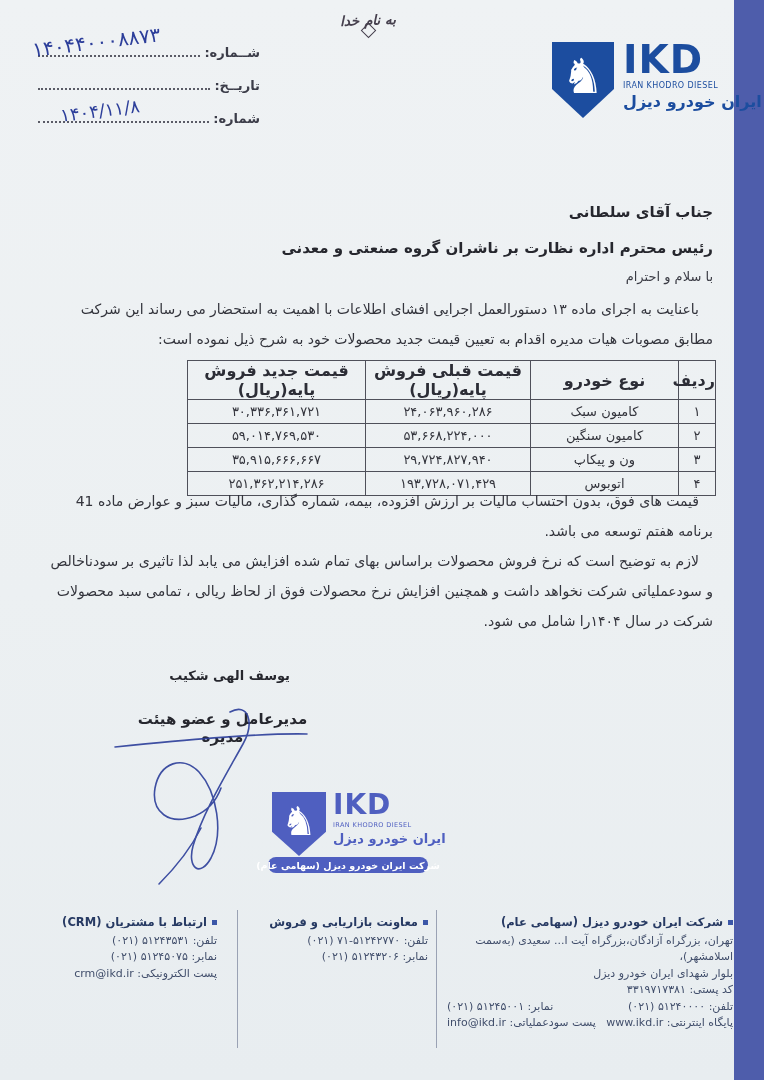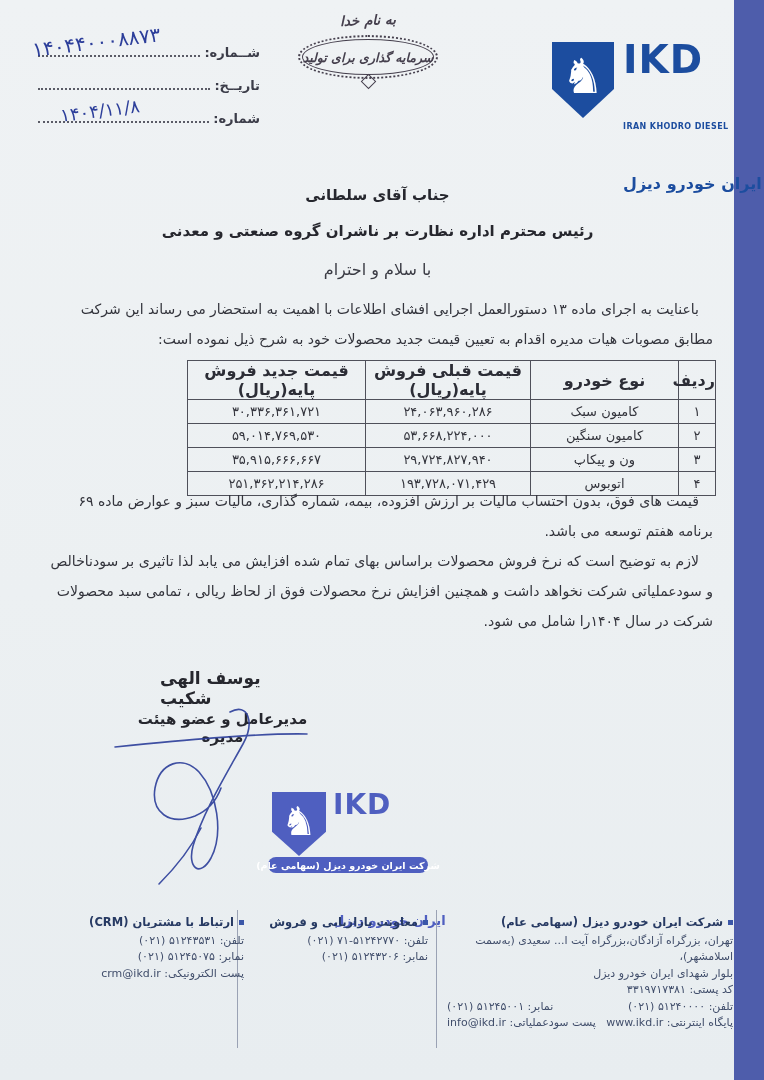--- a/index.html
+++ b/index.html
@@ -26,65 +26,65 @@
   .oval-text{font-size:12.5px;font-style:italic;font-weight:600;direction:rtl;white-space:nowrap;}
   .oval-diamond{width:9px;height:9px;border:1.5px solid #46404e;transform:rotate(45deg);margin:-3px auto 0;background:transparent;}
 
   
   .logo{position:absolute;display:flex;direction:ltr;align-items:flex-start;}
   .logo-top{left:552px;top:42px;gap:9px;}
   .shield{clip-path:polygon(0 0,100% 0,100% 62%,50% 100%,0 62%);display:flex;align-items:center;justify-content:center;}
   .shield-top{width:62px;height:76px;background:#1c4d9f;}
   .horse{color:#ffffff;line-height:1;margin-top:-8px;}
   .horse-top{font-size:48px;}
-  .logo-col{display:flex;flex-direction:column;gap:41px;}
+  .logo-col{display:flex;flex-direction:column;}
   .logo-abbr{font-weight:800;line-height:.92;letter-spacing:1px;}
   .abbr-top{font-size:39px;color:#1c4d9f;}
-  .logo-en{font-weight:700;letter-spacing:.4px;margin-top:3px;}
+  .logo-en{font-weight:400;letter-spacing:.4px;margin-top:3px;}
   .en-top{font-size:8px;color:#1c4d9f;}
   .logo-fa{font-weight:700;direction:rtl;text-align:left;margin-top:2px;}
   .fa-top{font-size:16px;color:#1c4d9f;}
 
   
   .rtlblock{position:absolute;left:42px;width:671px;direction:rtl;text-align:right;}
-  .recipient{top:186px;text-align:center;}
+  .recipient{top:203px;}
   .rec-name{font-size:15px;font-weight:700;color:#26272e;}
   .rec-title{font-size:15px;font-weight:700;color:#26272e;margin-top:18px;}
-  .rec-salut{font-size:16px;margin-top:20px;color:#3a3b44;}
+  .rec-salut{font-size:13px;margin-top:12px;color:#3a3b44;}
   .para{font-size:14px;line-height:30px;color:#33343c;text-indent:14px;}
   .p1{top:294px;} .p2{top:486px;} .p3{top:546px;}
 
   
   .tbl{position:absolute;left:187px;top:360px;width:528px;direction:rtl;border-collapse:collapse;table-layout:fixed;}
   .tbl th,.tbl td{border:1px solid #4f505a;text-align:center;vertical-align:middle;padding:0;}
   .tbl th{height:28px;font-size:16px;font-weight:600;color:#2c2d36;}
   .tbl td{height:23px;font-size:13px;color:#33343c;}
 
   
-  .sig-name{position:absolute;left:160px;top:668px;width:130px;text-align:left;font-size:17px;font-weight:700;direction:rtl;color:#26272e;}
+  .sig-name{position:absolute;left:160px;top:668px;width:130px;text-align:right;font-size:13px;font-weight:700;direction:rtl;color:#26272e;}
   .sig-title{position:absolute;left:115px;top:710px;width:215px;text-align:center;font-size:15px;font-weight:700;direction:rtl;color:#26272e;}
   .sig-svg{position:absolute;left:105px;top:700px;}
 
   
   .logo-stamp{left:272px;top:792px;gap:7px;}
   .shield-stamp{width:54px;height:64px;background:#4f5fc0;}
   .horse-stamp{font-size:40px;margin-top:-7px;}
   .abbr-stamp{font-size:28px;color:#4f5fc0;}
   .en-stamp{font-size:6.5px;color:#4f5fc0;}
   .fa-stamp{font-size:13px;color:#4f5fc0;}
   .ribbon{position:absolute;left:268px;top:857px;width:160px;height:16px;background:#4f5fc0;border-radius:9px;
           color:#fff;font-size:9.5px;font-weight:700;display:flex;align-items:center;justify-content:center;direction:rtl;white-space:nowrap;}
 
   
   .vline{position:absolute;top:910px;width:1px;height:138px;background:#9aa2b4;}
   .vl1{left:237px;} .vl2{left:436px;}
   .fcol{position:absolute;top:914px;direction:rtl;text-align:right;font-size:11px;line-height:16.5px;color:#414e6b;}
   .fcol-right{left:447px;width:286px;}
   .fcol-mid{left:244px;width:184px;}
-  .fcol-left{left:42px;width:202px;}
+  .fcol-left{left:15px;width:202px;}
   .fhead{font-size:11.5px;font-weight:700;color:#273a63;margin-bottom:2px;}
   .bullet{display:inline-block;width:5px;height:5px;background:#3b57a8;margin-left:5px;vertical-align:middle;}
   .frow{display:flex;justify-content:space-between;}
 </style>
 </head>
 <body>
 
 <div class="page">
   <div class="band"></div>
 
@@ -100,25 +100,20 @@
       <span class="hand hand-date">۱۴۰۴/۱۱/۸</span>
     </div>
     <div class="fld">
       <span class="fld-label">شماره:</span>
       <span class="fld-dots"></span>
     </div>
   </div>
 
   <div class="bism-wrap">
     <div class="bism">به نام خدا</div>
-    <div class="oval-outer">
-      <div class="oval-inner">
-        <span class="oval-text">سرمایه گذاری برای تولید</span>
-      </div>
-    </div>
     <div class="oval-diamond"></div>
   </div>
 
   <div class="logo logo-top">
     <div class="shield shield-top">
       <span class="horse horse-top">♞</span>
     </div>
     <div class="logo-col">
       <span class="logo-abbr abbr-top">IKD</span>
       <span class="logo-en en-top">IRAN KHODRO DIESEL</span>
@@ -168,21 +163,21 @@
     </tr>
     <tr>
       <td>۴</td>
       <td>اتوبوس</td>
       <td>۱۹۳,۷۲۸,۰۷۱,۴۲۹</td>
       <td>۲۵۱,۳۶۲,۲۱۴,۲۸۶</td>
     </tr>
   </tbody>
     </table>
 
-  <div class="rtlblock para p2">قیمت های فوق، بدون احتساب مالیات بر ارزش افزوده، بیمه، شماره گذاری، مالیات سبز و عوارض ماده ۶۹ برنامه هفتم توسعه می باشد.</div>
+  <div class="rtlblock para p2">قیمت های فوق، بدون احتساب مالیات بر ارزش افزوده، بیمه، شماره گذاری، مالیات سبز و عوارض ماده 41 برنامه هفتم توسعه می باشد.</div>
   <div class="rtlblock para p3">لازم به توضیح است که نرخ فروش محصولات براساس بهای تمام شده افزایش می یابد لذا تاثیری بر سودناخالص و سودعملیاتی شرکت نخواهد داشت و همچنین افزایش نرخ محصولات فوق از لحاظ ریالی ، تمامی سبد محصولات شرکت در سال ۱۴۰۴را شامل می شود.</div>
 
   <div class="sig-name">یوسف الهی شکیب</div>
   <div class="sig-title">مدیرعامل و عضو هیئت مدیره</div>
   <svg class="sig-svg" width="220" height="190" viewBox="0 0 220 190">
     <g fill="none" stroke="#2c3e9a" stroke-width="1.6" stroke-linecap="round" opacity="0.9">
       <path d="M10 47 C 70 41 150 33 202 34"></path>
       <path d="M125 12 C 143 2 150 22 138 44 C 122 73 98 112 88 146 C 82 168 95 178 106 158 C 119 133 112 92 94 72 C 78 55 55 62 50 88 C 46 112 64 126 90 116 C 104 110 112 99 116 88"></path>
       <path d="M96 128 C 84 152 66 172 54 184"></path>
     </g>

